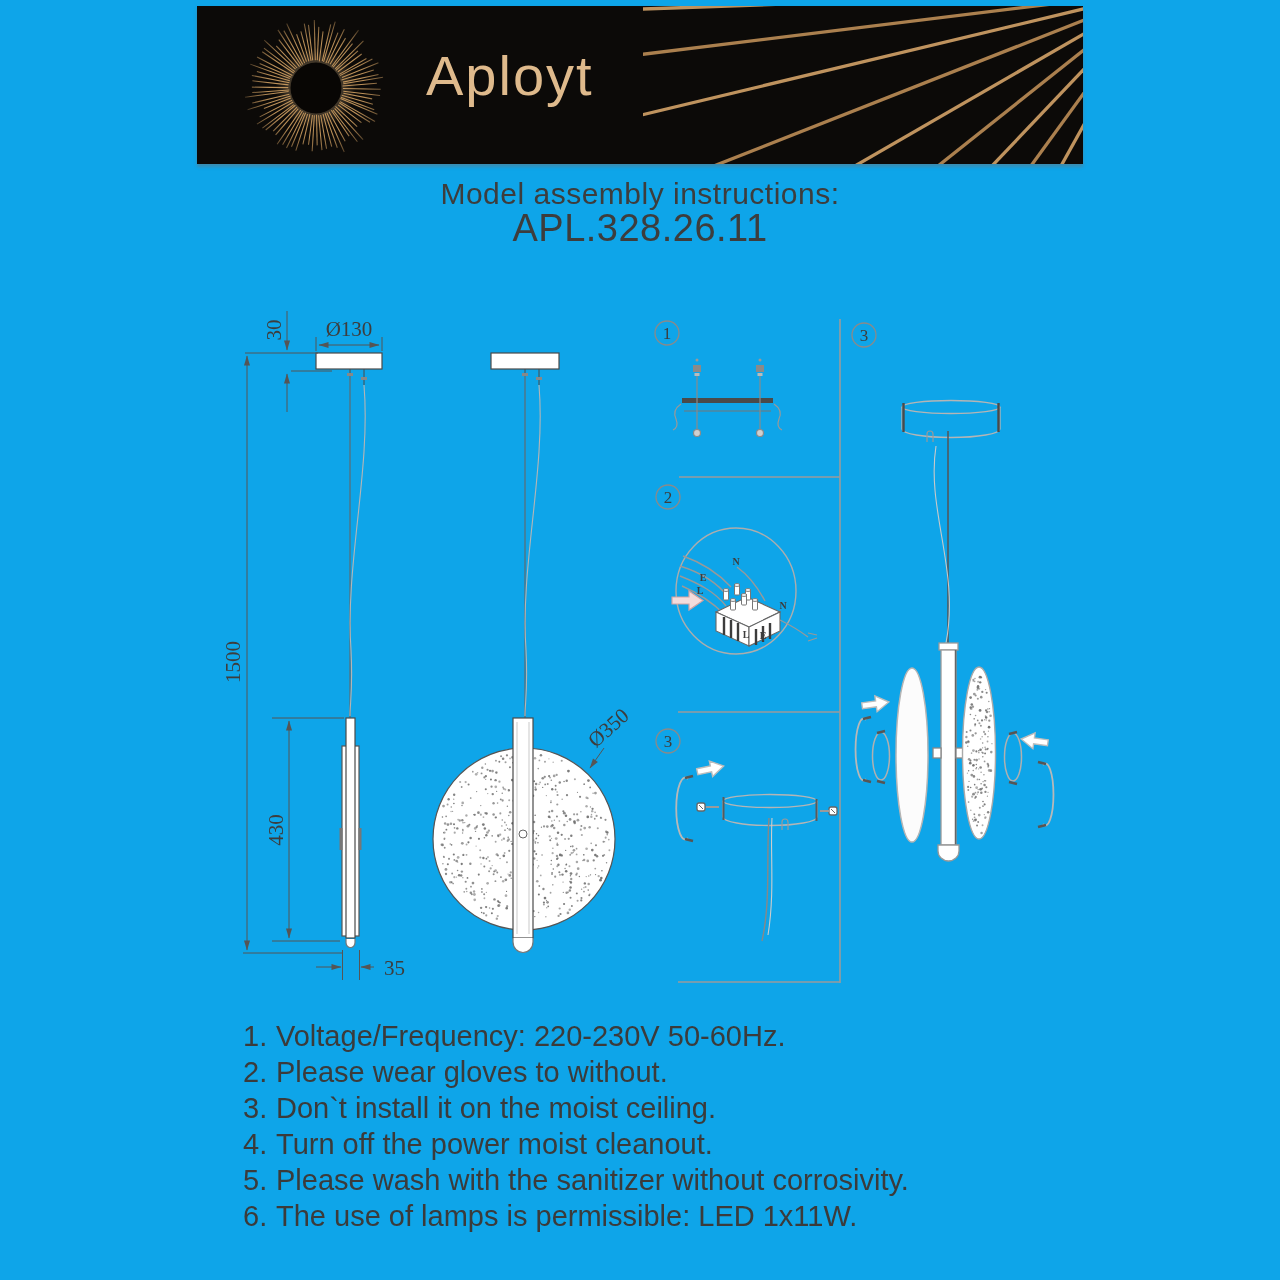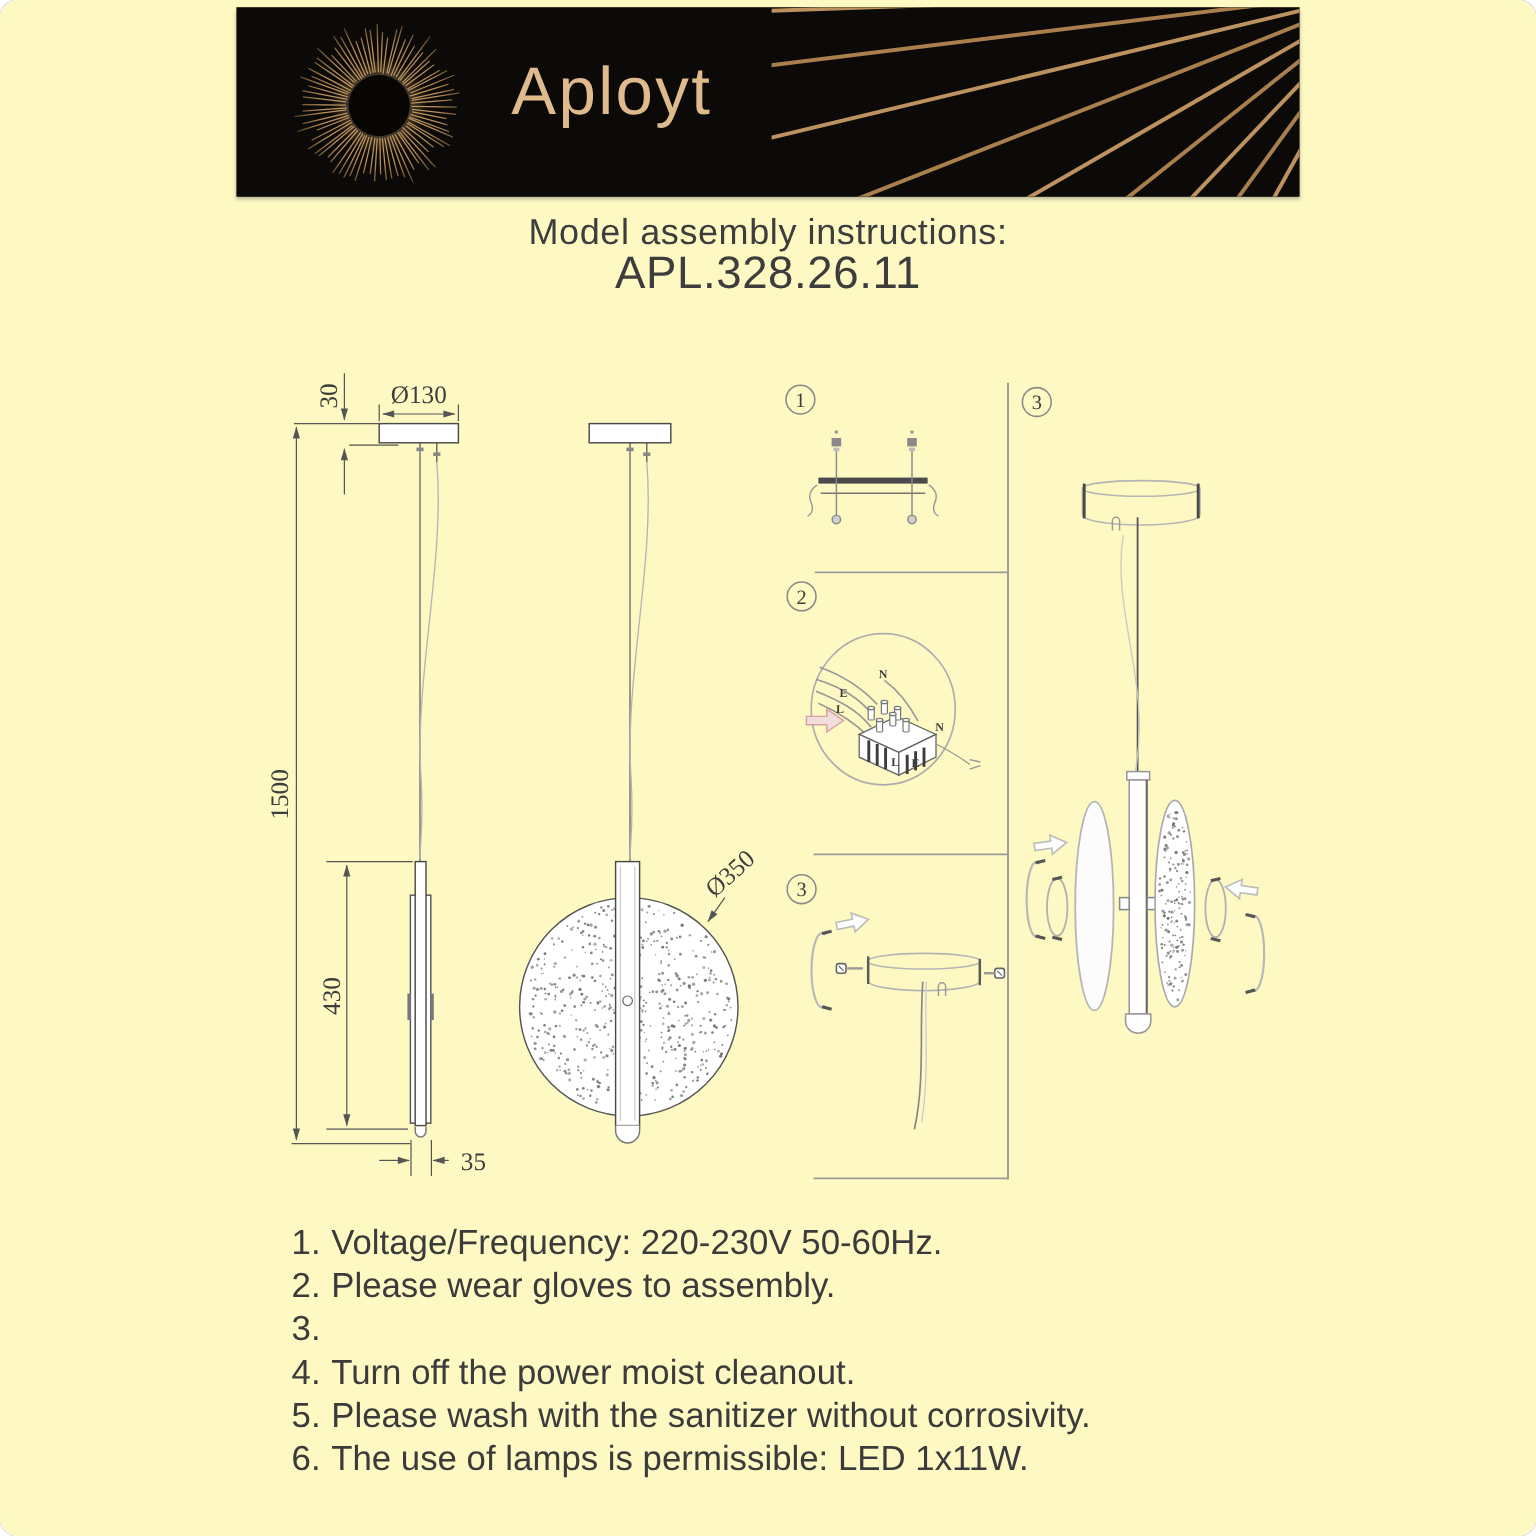--- a/index.html
+++ b/index.html
@@ -1,20 +1,19 @@
 <!DOCTYPE html>
 <html><head>
 <meta charset="utf-8">
 <style>
   html,body{margin:0;padding:0;background:#ffffff;}
   .page{
-    position:relative;width:1280px;height:1280px;background:#fef9c3;
+    position:relative;width:1280px;height:1280px;background:#0ea5e9;
     font-family:"Liberation Sans",sans-serif;overflow:hidden;
     outline:1px solid #e4e4e4;
-    border-radius:15px;
   }
   
   .banner{
     position:absolute;left:197px;top:6px;width:886px;height:158px;
     background:#0c0a08;overflow:hidden;
     box-shadow:0 3px 3px rgba(110,110,110,.45);
   }
   .sun-logo{position:absolute;left:44px;top:7px;width:150px;height:150px;}
   .brand{
     position:absolute;left:229px;top:42px;
@@ -1136,24 +1135,25 @@
     </g>
   </svg>
 
   <div class="instructions">
     <div class="ins-row">
       <span class="ins-num">1.</span>
       <span class="ins-text">Voltage/Frequency: 220-230V 50-60Hz.</span>
     </div>
     <div class="ins-row">
       <span class="ins-num">2.</span>
-      <span class="ins-text">Please wear gloves to assembly.</span>
+      <span class="ins-text">Please wear gloves to without.</span>
     </div>
     <div class="ins-row">
       <span class="ins-num">3.</span>
+      <span class="ins-text">Don`t install it on the moist ceiling.</span>
     </div>
     <div class="ins-row">
       <span class="ins-num">4.</span>
       <span class="ins-text">Turn off the power moist cleanout.</span>
     </div>
     <div class="ins-row">
       <span class="ins-num">5.</span>
       <span class="ins-text">Please wash with the sanitizer without corrosivity.</span>
     </div>
     <div class="ins-row">

